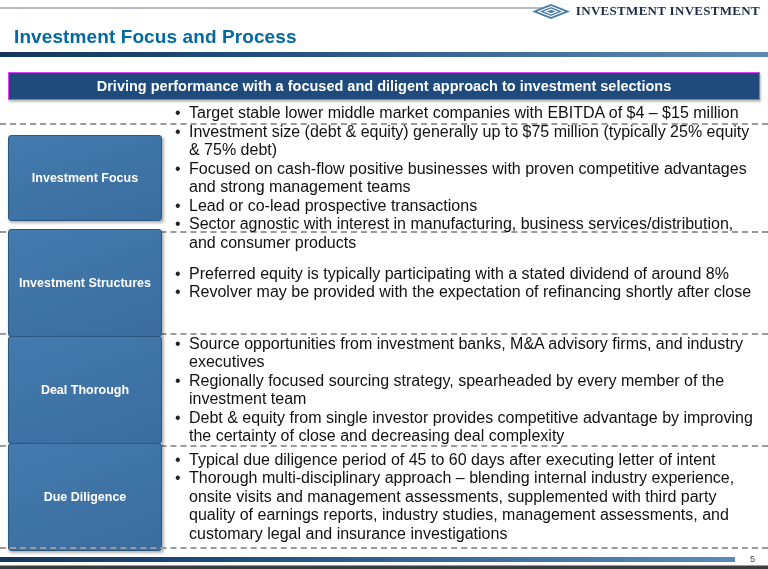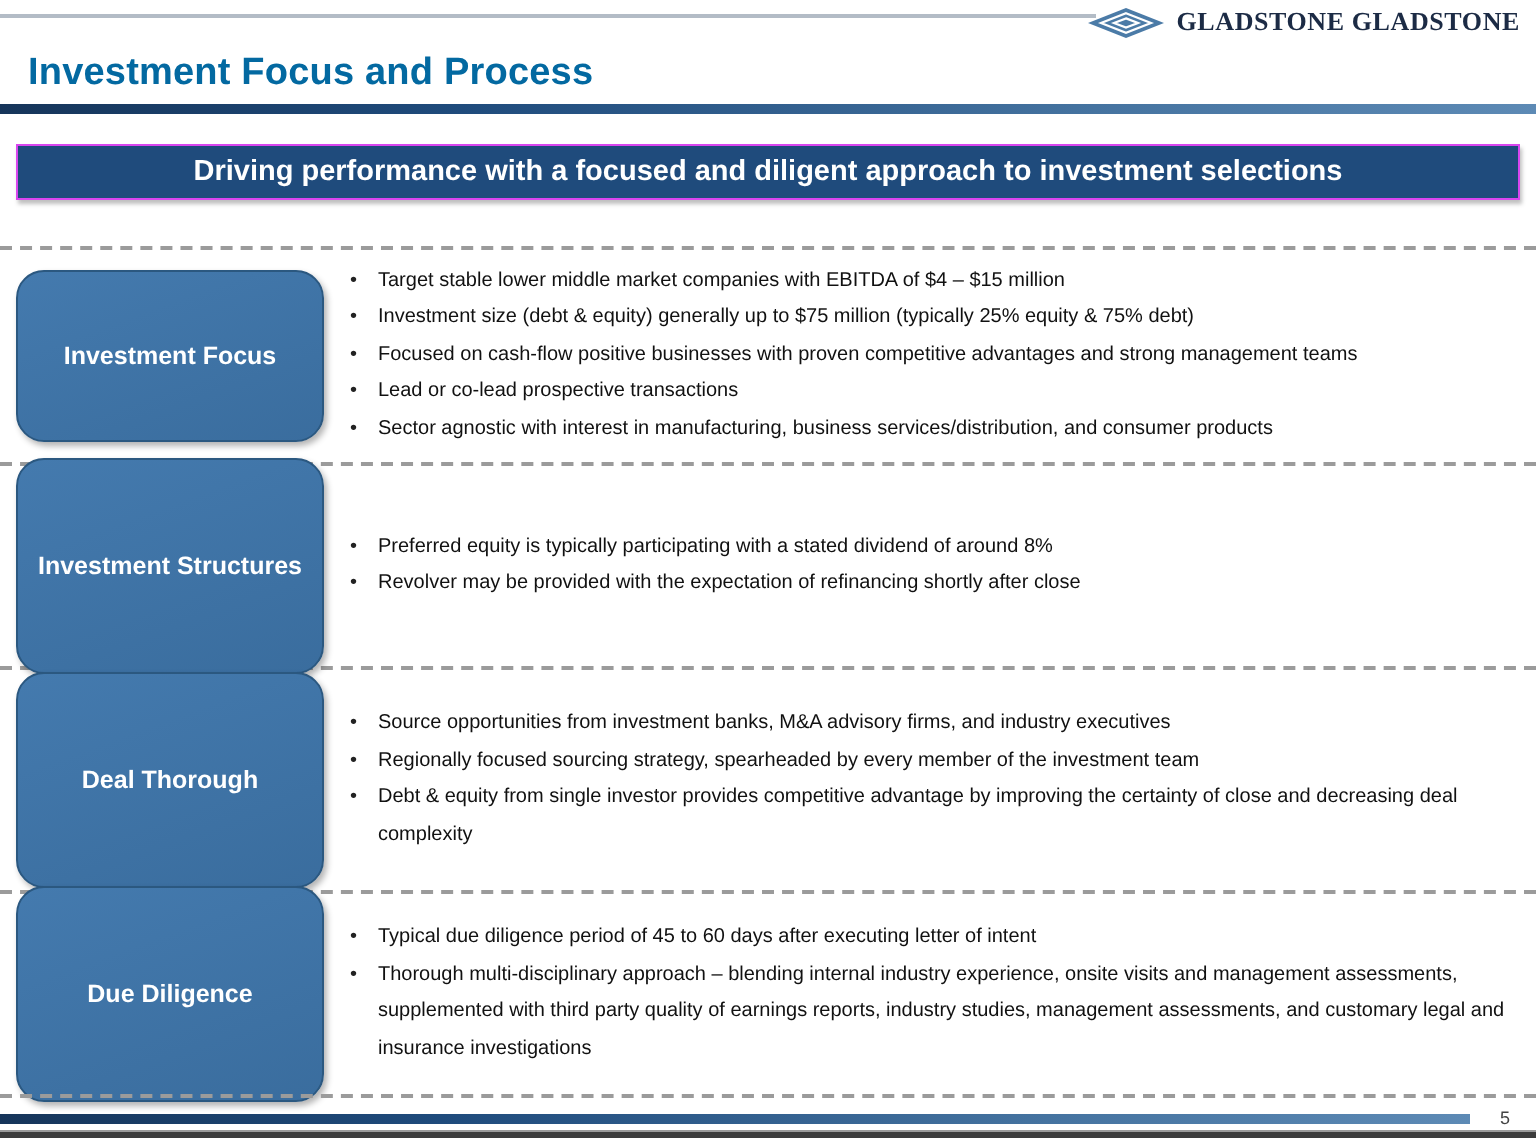--- a/index.html
+++ b/index.html
@@ -81,42 +81,42 @@
   .sec-2 { height: 102px; }
   .sec-3 { height: 112px; }
   .sec-4 { height: 102px; }
 
   .side-box {
     flex: 0 0 154px;
     margin-left: 8px;
     height: 86px;
     background: linear-gradient(160deg, #447aae, #3a6d9e);
     border: 1px solid #2b5880;
-    border-radius: 14px;
+    border-radius: 3px;
     box-shadow: 1.5px 2px 3px rgba(0,0,0,0.3);
     display: flex; align-items: center; justify-content: center;
     text-align: center;
   }
   .sec-2 .side-box, .sec-3 .side-box, .sec-4 .side-box { height: 108px; }
   .side-box-label {
     color: #ffffff;
     font-weight: 700;
     font-size: 12.5px;
   }
 
   .bullets {
     flex: 1;
     list-style: none;
     margin-left: 12px;
     margin-right: 6px;
   }
   .bullets li {
     position: relative;
     padding-left: 15px;
-    font-size: 10px;
+    font-size: 16px;
     line-height: 18.5px;
     color: #111111;
   }
   .bullets li::before {
     content: "\2022";
     position: absolute;
     left: 1px;
     color: #222222;
   }
 
@@ -153,21 +153,21 @@
 <div class="slide">
 
   <div class="top-rule"></div>
 
   <div class="logo">
     <svg width="38" height="15" viewBox="0 0 38 15">
       <polygon points="19,0 38,7.5 19,15 0,7.5" fill="#4b7ba7"></polygon>
       <polygon points="19,2.6 31.5,7.5 19,12.4 6.5,7.5" fill="none" stroke="#ffffff" stroke-width="1.1"></polygon>
       <polygon points="19,5.2 25,7.5 19,9.8 13,7.5" fill="none" stroke="#ffffff" stroke-width="1.1"></polygon>
     </svg>
-    <span class="logo-text">GLADSTONE GLADSTONE</span>
+    <span class="logo-text">INVESTMENT INVESTMENT</span>
   </div>
 
   <div class="page-title">Investment Focus and Process</div>
   <div class="title-rule"></div>
 
   <div class="banner">
     <span class="banner-text">Driving performance with a focused and diligent approach to investment selections</span>
   </div>
 
   <div class="sections">

